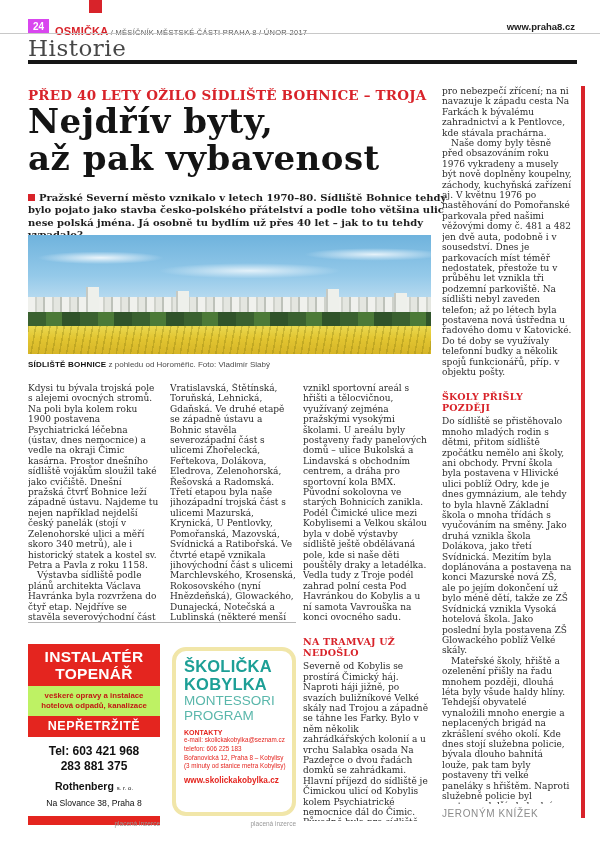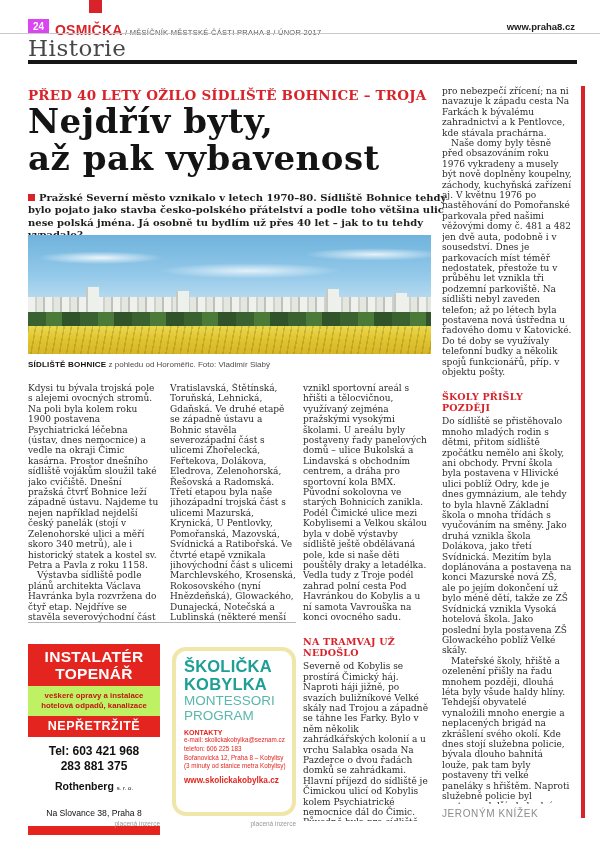--- a/index.html
+++ b/index.html
@@ -7,21 +7,21 @@
     position:relative; width:600px; height:849px; background:#ffffff;
     font-family:"Liberation Sans", sans-serif; overflow:hidden;
   }
   
   .corner-tab { position:absolute; left:89px; top:0; width:13px; height:13px; background:#d8232a; }
   .page-badge {
     position:absolute; left:28px; top:19px; width:21px; height:15px; background:#d946ef;
     color:#fff; font-size:10px; font-weight:bold; text-align:center; line-height:15px;
   }
   .masthead { position:absolute; left:55px; top:21px; white-space:nowrap; }
-  .masthead .mag { color:#d8232a; font-weight:bold; font-size:14px; letter-spacing:.2px; }
+  .masthead .mag { color:#d8232a; font-weight:bold; font-size:11px; letter-spacing:.2px; }
   .masthead .issue { color:#5a5a5a; font-size:7.5px; letter-spacing:.3px; }
   .site-url { position:absolute; right:25px; top:21px; font-size:9.5px; font-weight:bold; color:#222; }
   .thin-rule { position:absolute; left:0; top:33px; width:600px; height:1px; background:#c8c8c8; }
   .section-title {
     position:absolute; left:28px; top:35px; font-family:"DejaVu Serif", serif;
     font-size:23px; color:#474747; letter-spacing:.5px;
   }
   .thick-rule { position:absolute; left:28px; top:60px; width:549px; height:4px; background:#161616; }
   
   .kicker {
@@ -78,21 +78,21 @@
   
   .ad1 { position:absolute; left:28px; top:644px; width:132px; background:#e4251f;
     color:#fff; text-align:center; }
   .ad1-title { padding:5px 0 4px; font-size:15.5px; font-weight:bold; line-height:16.5px; letter-spacing:.3px; }
   .ad1-services { background:#bef264; color:#c01814; font-size:7.8px; font-weight:bold; line-height:10px; padding:5px 2px; }
   .ad1-band { font-size:12.5px; font-weight:bold; letter-spacing:.5px; padding:3px 0 4px; }
   .ad1-contact { background:#fff; color:#111; padding:7px 0 8px; }
   .ad1-tel { font-size:12px; font-weight:bold; line-height:14.5px; }
   .ad1-company { margin-top:7px; font-size:10.5px; font-weight:bold; }
   .ad1-company .suffix { font-size:6px; font-weight:normal; }
-  .ad1-address { font-size:8.6px; margin-top:16px; }
+  .ad1-address { font-size:8.6px; margin-top:6px; }
   .ad1-footer { height:9px; }
   
   .ad2 { position:absolute; left:172px; top:647px; width:124px; height:169px; box-sizing:border-box;
     background:#fff; border:4px solid #f1e6a9; border-radius:14px; padding:7px 8px 6px; overflow:hidden; }
   .ad2-title { font-size:16.5px; font-weight:bold; color:#1d9f96; line-height:17.5px; letter-spacing:.2px; }
   .ad2-sub { font-size:13.5px; color:#5ab7ab; line-height:15px; }
   .ad2-kontakty { margin-top:6px; font-size:7px; font-weight:bold; color:#e4251f; }
   .ad2-line { font-size:6.3px; color:#e4251f; line-height:8.8px; white-space:nowrap; }
   .ad2-url { margin-top:5px; font-size:8.2px; font-weight:bold; color:#e4251f; }
   

